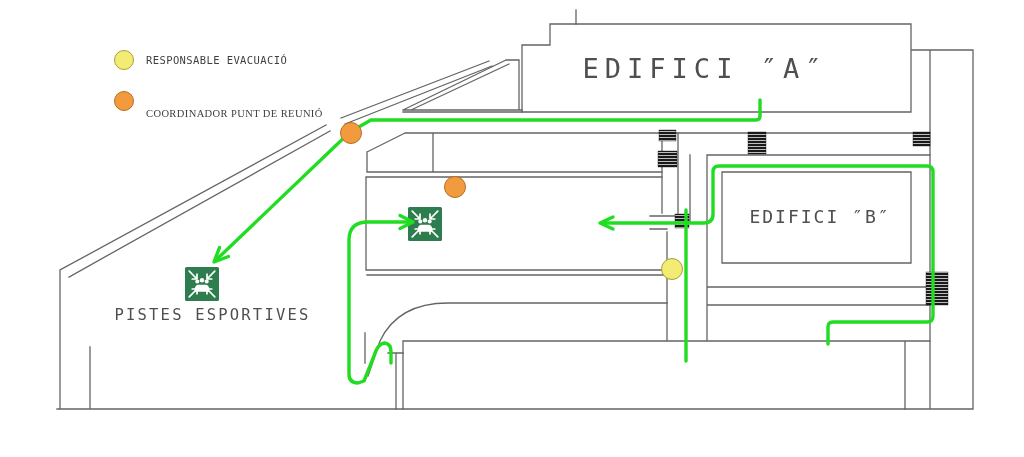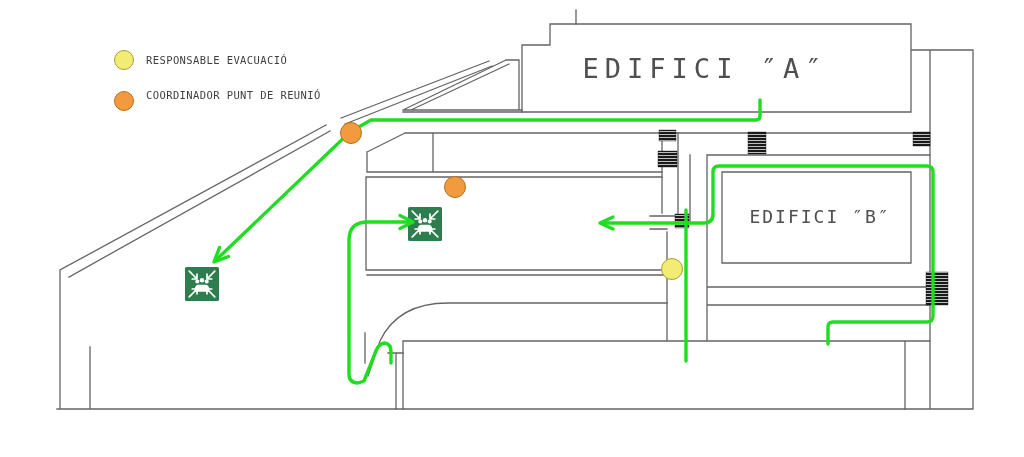--- a/index.html
+++ b/index.html
@@ -143,24 +143,25 @@
       <path class="route" d="M686,210 V361"></path>
       <path class="route" d="M412,222 H368 Q349,222 349,240 V374 Q349,383 358,383 L364,381 L374,356 Q378,343 385,343 Q391,344 391,352 V363"></path>
       <path class="route" d="M400,215.5 L413,222 L400,228.5"></path>
     </g>
   </svg>
 
   <div id="legend">
     <div class="swatch" style="left: 114px; top: 50px; background: rgb(243, 236, 116); border-color: rgb(168, 159, 53);"></div>
     <div class="legend-label" style="left:146px;top:54px;">RESPONSABLE EVACUACIÓ</div>
     <div class="swatch" style="left: 114px; top: 91px; background: rgb(241, 154, 62); border-color: rgb(185, 110, 31);"></div>
-    <div class="legend-label" style="left:146px;top:89px;">COORDINADOR PUNT DE REUNIÓ</div>
+    <div class="legend-label" style="left:146px;top:108px;font-family:Liberation Serif, serif;">COORDINADOR PUNT DE REUNIÓ</div>
   </div>
 
   <div class="label centered bldg-b">EDIFICI  ″B″</div>
   <div class="label centered bldg-a">EDIFICI  ″A″</div>
+  <div class="label centered area-pistes">PISTES ESPORTIVES</div>
 
   <div id="markers" style="position:absolute;inset:0;pointer-events:none;">
       <div class="marker" style="left: 340px; top: 122px; background: rgb(241, 154, 62); border-color: rgb(185, 110, 31);"></div>
       <div class="marker" style="left: 444px; top: 176px; background: rgb(241, 154, 62); border-color: rgb(185, 110, 31);"></div>
       <div class="marker" style="left: 661px; top: 258px; background: rgb(243, 236, 116); border-color: rgb(168, 159, 53);"></div>
     </div>
 </div>
 
 </body></html>

